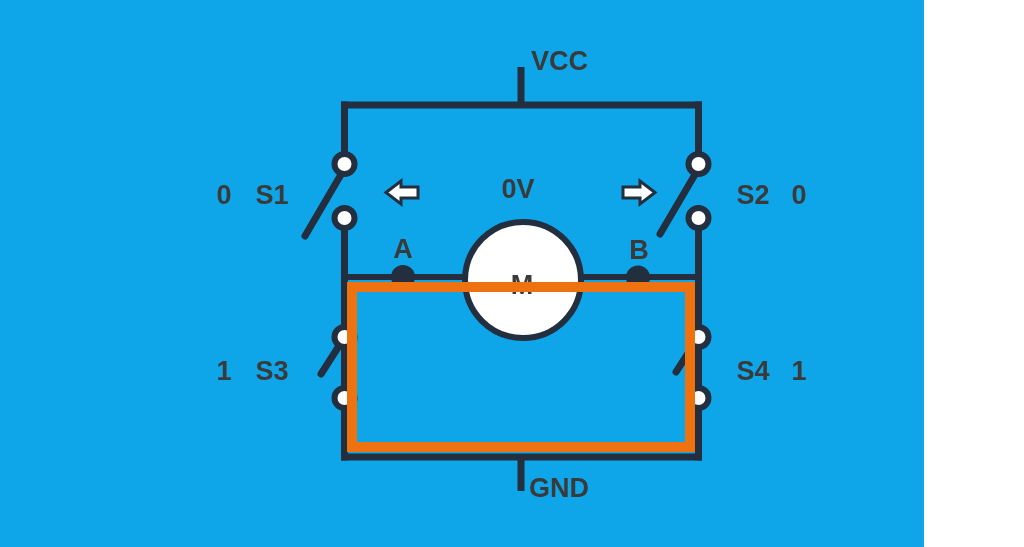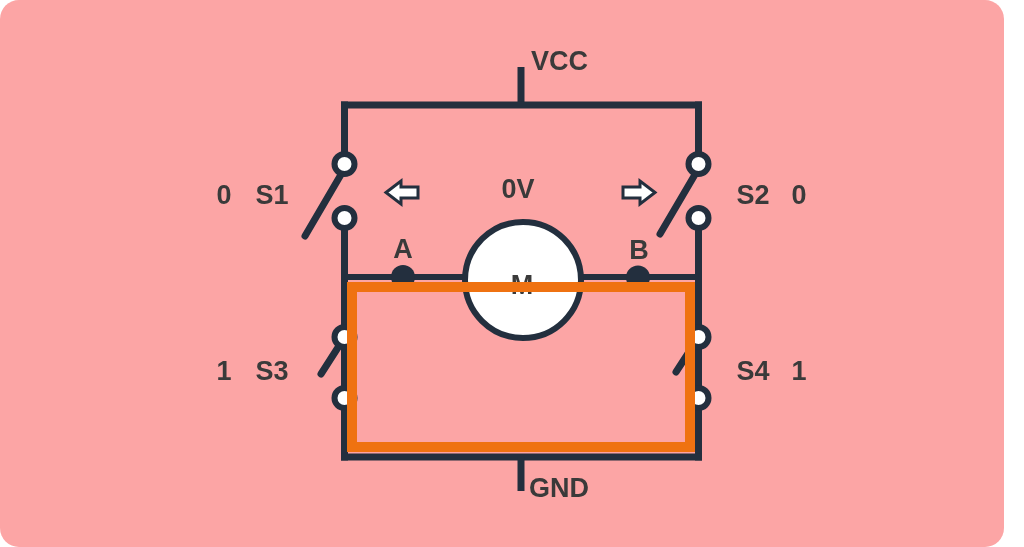--- a/index.html
+++ b/index.html
@@ -2,25 +2,24 @@
 <html><head>
 <meta charset="utf-8">
 <style>
   html, body {
     margin: 0;
     padding: 0;
     background: #ffffff;
   }
   .stage {
     position: relative;
-    width: 1004px;
+    width: 924px;
     height: 547px;
-    background: #fca5a5;
+    background: #0ea5e9;
     overflow: hidden;
-    border-radius: 19px;
   }
   svg { display: block; }
   .lbl {
     font-family: "Liberation Sans", sans-serif;
     font-weight: bold;
     font-size: 27px;
   }
   .mid { text-anchor: middle; }
 </style>
 </head>

